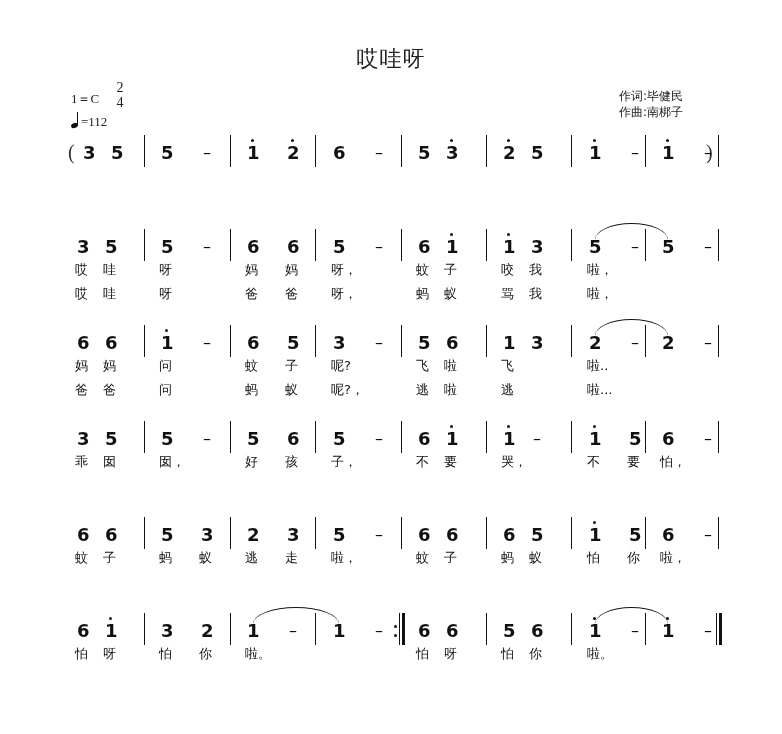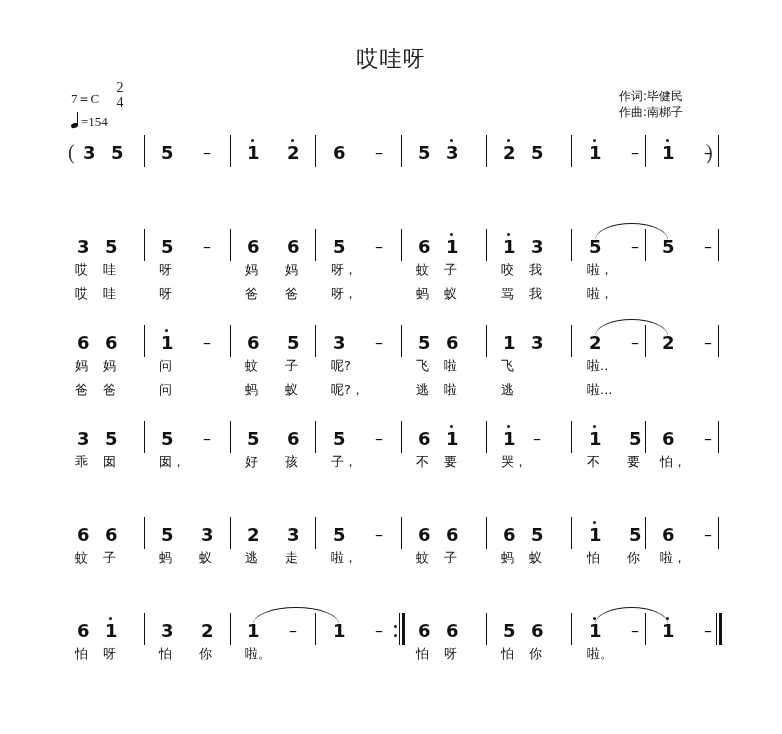--- a/index.html
+++ b/index.html
@@ -22,27 +22,27 @@
   .dot { position:absolute; width:3px; height:3px; background:#111; border-radius:50%; }
   .lyric { position:absolute; font-size:13px; color:#111; line-height:14px; }
   .paren { position:absolute; font-family:"Liberation Serif", serif; font-size:20px; line-height:20px; color:#333; }
   .tie { position:absolute; border-top:1.2px solid #111; border-radius:50% 50% 0 0 / 100% 100% 0 0; height:16px; }
   .repeat-dot { position:absolute; width:3px; height:3px; background:#111; border-radius:50%; }
 </style>
 </head>
 <body>
 
 <div class="title">哎哇呀</div>
-<div class="key">7＝C</div>
+<div class="key">1＝C</div>
 <div class="timesig">
   <div>2</div>
   <div>4</div>
 </div>
 <div class="tempo">
-  <span class="note"><span class="stem"></span><span class="head"></span></span><span>=154</span>
+  <span class="note"><span class="stem"></span><span class="head"></span></span><span>=112</span>
 </div>
 <div class="credits">
   <div>作词:毕健民</div>
   <div>作曲:南梆子</div>
 </div>
 
 <div id="score">
     <div class="bar" style="left: 144px; top: 135px; height: 32px;"></div>
     <div class="bar" style="left: 230px; top: 135px; height: 32px;"></div>
     <div class="bar" style="left: 315px; top: 135px; height: 32px;"></div>

